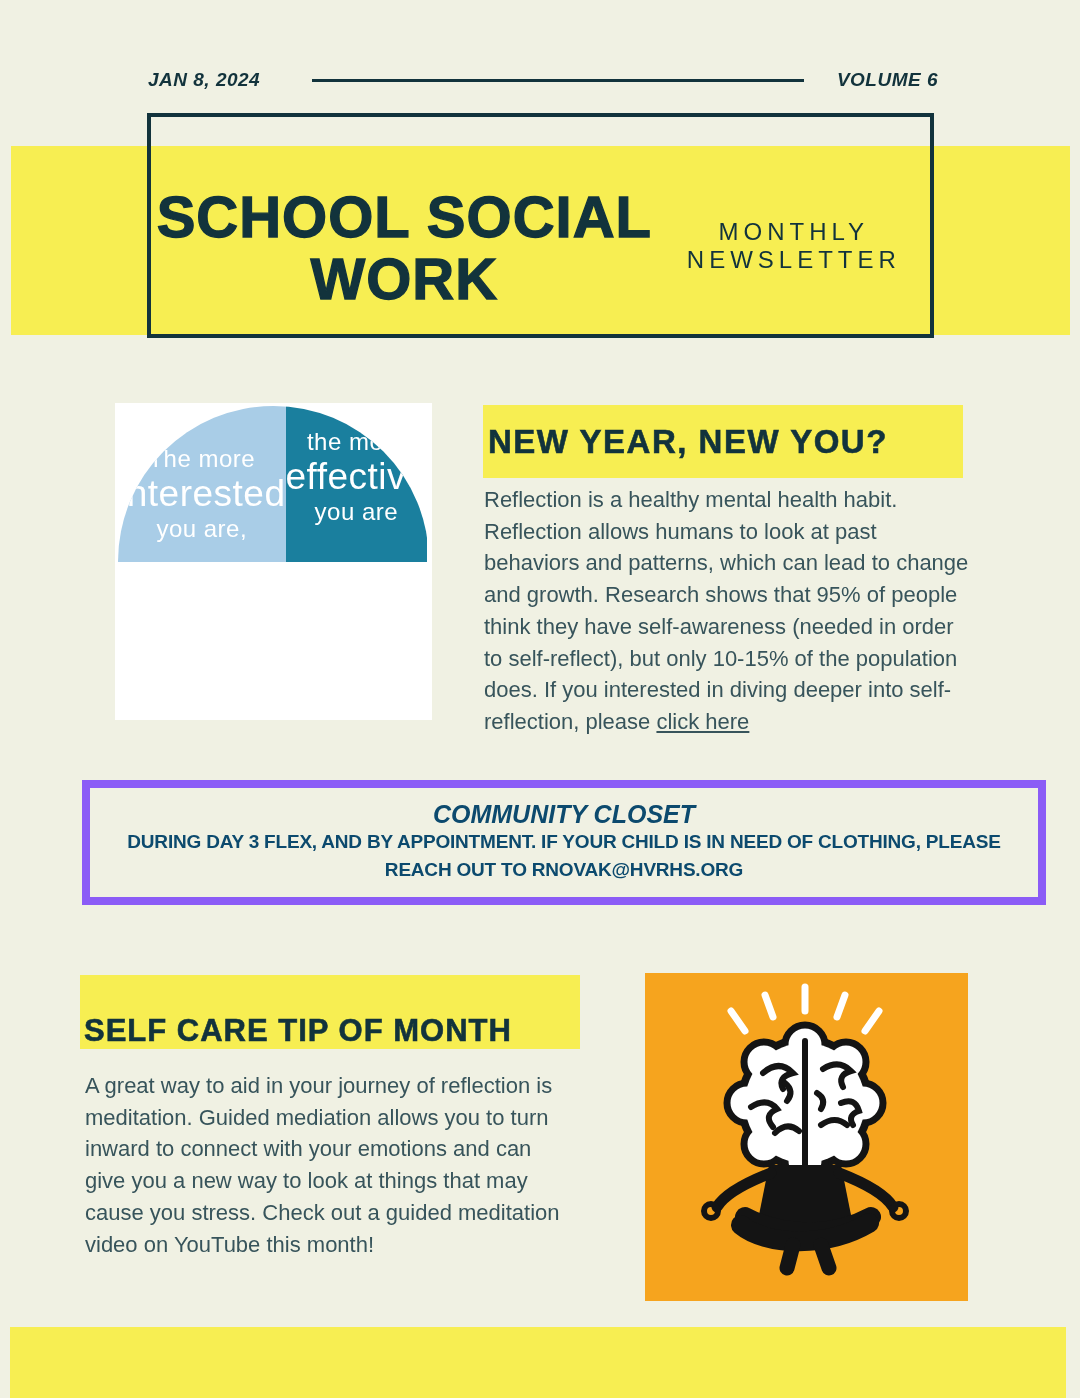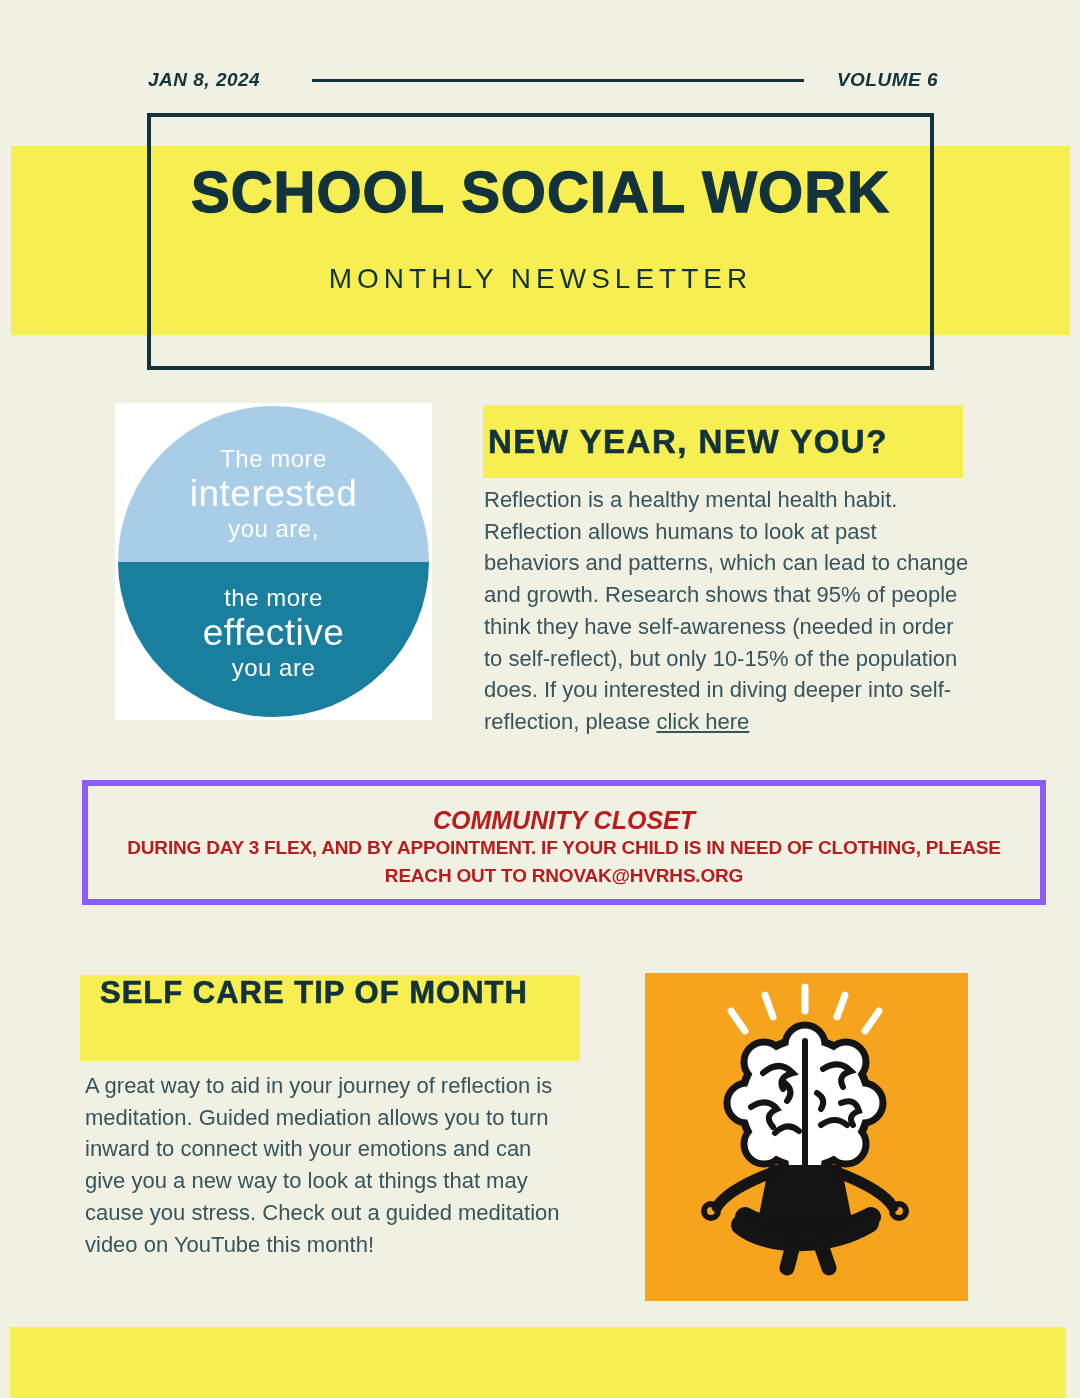--- a/index.html
+++ b/index.html
@@ -20,56 +20,56 @@
   
   .meta{
     position:absolute;top:57px;left:148px;width:790px;height:30px;
     display:flex;align-items:center;color:var(--dark);
     font-weight:bold;font-style:italic;font-size:19px;letter-spacing:.5px;
   }
   .meta .rule{flex:1;height:3px;background:var(--dark);margin:0 33px 0 52px;}
   
   .band-top{position:absolute;left:11px;top:138px;width:1059px;height:189px;background:var(--yellow);}
   .title-box{
-    position:absolute;left:147px;top:105px;width:787px;height:257px;
+    position:absolute;left:147px;top:105px;width:787px;height:225px;
     border:4px solid var(--dark);z-index:2;
-    display:flex;flex-direction:column;align-items:center;text-align:center;
+    display:flex;flex-direction:row;align-items:center;text-align:center;
   }
   .masthead-title{
     margin-top:44px;font-size:58px;line-height:62px;font-weight:bold;
     color:var(--dark);letter-spacing:1px;-webkit-text-stroke:1.3px var(--dark);
   }
-  .masthead-sub{margin-top:40px;font-size:28px;letter-spacing:5px;color:var(--dark);font-weight:400;}
+  .masthead-sub{margin-top:40px;font-size:24px;letter-spacing:5px;color:var(--dark);font-weight:400;}
   
   .quote-card{position:absolute;left:115px;top:395px;width:317px;height:317px;background:#ffffff;}
-  .quote-circle{width:311px;height:311px;border-radius:50%;overflow:hidden;margin:3px auto;display:flex;flex-direction:column;}
+  .quote-circle{width:311px;height:311px;border-radius:50%;overflow:hidden;margin:3px auto;display:flex;flex-direction:row;}
   .half{height:50%;display:flex;flex-direction:column;align-items:center;color:#ffffff;text-align:center;letter-spacing:.5px;}
   .half.top{background:var(--lblue);justify-content:flex-end;padding-bottom:18px;}
   .half.bot{background:var(--teal);padding-top:20px;}
   .q-small{font-size:24px;line-height:31px;}
   .q-big{font-size:37px;line-height:39px;}
   
   .ny-heading{
     position:absolute;left:483px;top:397px;width:480px;height:73px;background:var(--yellow);
     display:flex;align-items:center;padding-left:5px;
     font-size:33px;font-weight:bold;color:var(--dark);letter-spacing:1.5px;-webkit-text-stroke:.6px var(--dark);
   }
   .ny-body{position:absolute;left:484px;top:476px;width:494px;font-size:22px;line-height:31.7px;color:var(--body);}
   .ny-body a{color:inherit;text-decoration:underline;cursor:pointer;}
   
   .closet-box{
     position:absolute;left:82px;top:772px;width:964px;height:125px;
-    border:6px solid #8b5cf6;text-align:center;color:#b91c1c;padding-top:20px;
+    border:8px solid #8b5cf6;text-align:center;color:#0c4a6e;padding-top:12px;
   }
   .closet-title{font-size:25px;line-height:28px;font-weight:bold;font-style:italic;letter-spacing:0;}
   .closet-line{font-size:19px;line-height:28px;font-weight:bold;letter-spacing:-.2px;}
   
   .sc-heading{
-    position:absolute;left:80px;top:967px;width:500px;height:86px;background:var(--yellow);
-    display:flex;align-items:flex-start;padding-left:20px;
+    position:absolute;left:80px;top:967px;width:500px;height:74px;background:var(--yellow);
+    display:flex;align-items:flex-end;padding-left:4px;
     font-size:31px;font-weight:bold;color:var(--dark);letter-spacing:1px;-webkit-text-stroke:.6px var(--dark);
   }
   .sc-body{position:absolute;left:85px;top:1062px;width:492px;font-size:22px;line-height:31.7px;color:var(--body);}
   
   .med-card{position:absolute;left:645px;top:965px;width:323px;height:328px;background:var(--orange);}
   
   .band-bottom{position:absolute;left:10px;top:1319px;width:1056px;height:79px;background:var(--yellow);}
 </style>
 </head>
 <body>

